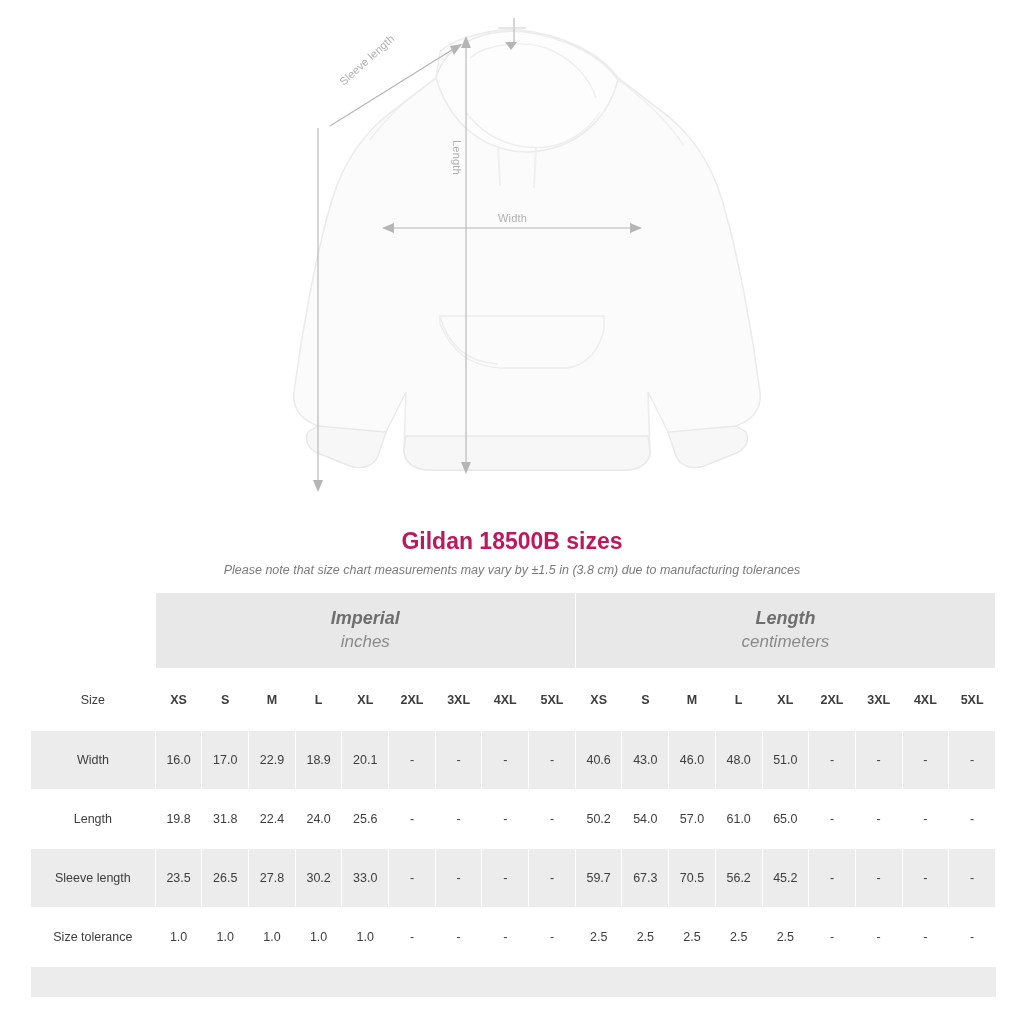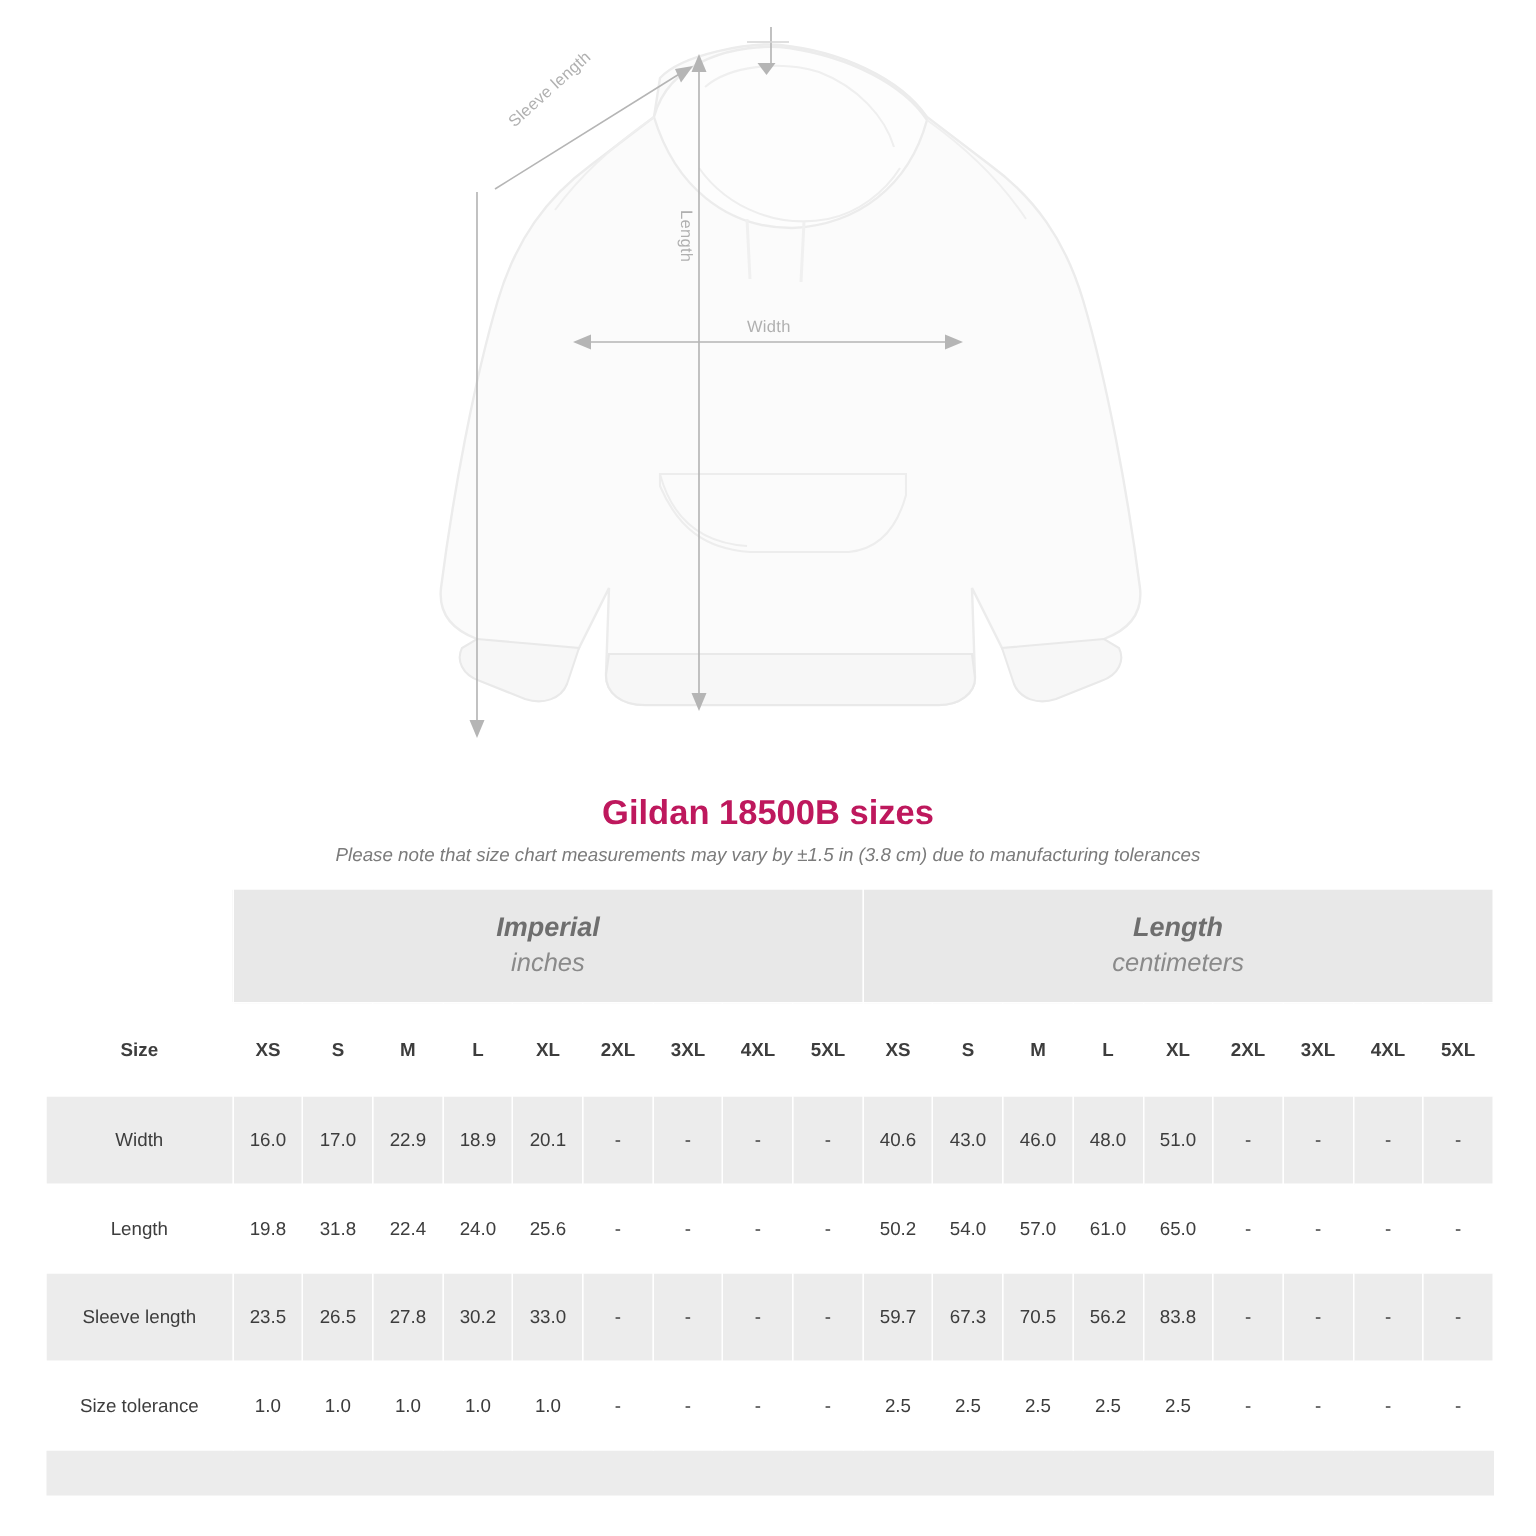--- a/index.html
+++ b/index.html
@@ -109,21 +109,21 @@
   }
   .corner-cell { background: #ffffff !important; }
 
   tr.head-row td {
     background: #ffffff;
     height: 62px;
     font-size: 12.5px;
     font-weight: bold;
     color: #3d3d3d;
   }
-  tr.head-row td.rowlabel { font-weight: bold; }
+  tr.head-row td.rowlabel { font-weight: normal; }
 
   tr.data-row td { height: 59px; }
   tr.data-row.shaded td { background: #ececec; }
   tr.data-row.plain td { background: #ffffff; }
   td.rowlabel {
     font-weight: bold;
     font-size: 12.5px;
     text-align: center;
   }
   tr.foot-row td {
@@ -329,21 +329,21 @@
             <td>30.2</td>
             <td>33.0</td>
             <td>-</td>
             <td>-</td>
             <td>-</td>
             <td>-</td>
             <td>59.7</td>
             <td>67.3</td>
             <td>70.5</td>
             <td>56.2</td>
-            <td>83.8</td>
+            <td>45.2</td>
             <td>-</td>
             <td>-</td>
             <td>-</td>
             <td>-</td>
           </tr>
           <tr class="data-row plain">
             <td class="rowlabel">Size tolerance</td>
             <td>1.0</td>
             <td>1.0</td>
             <td>1.0</td>

